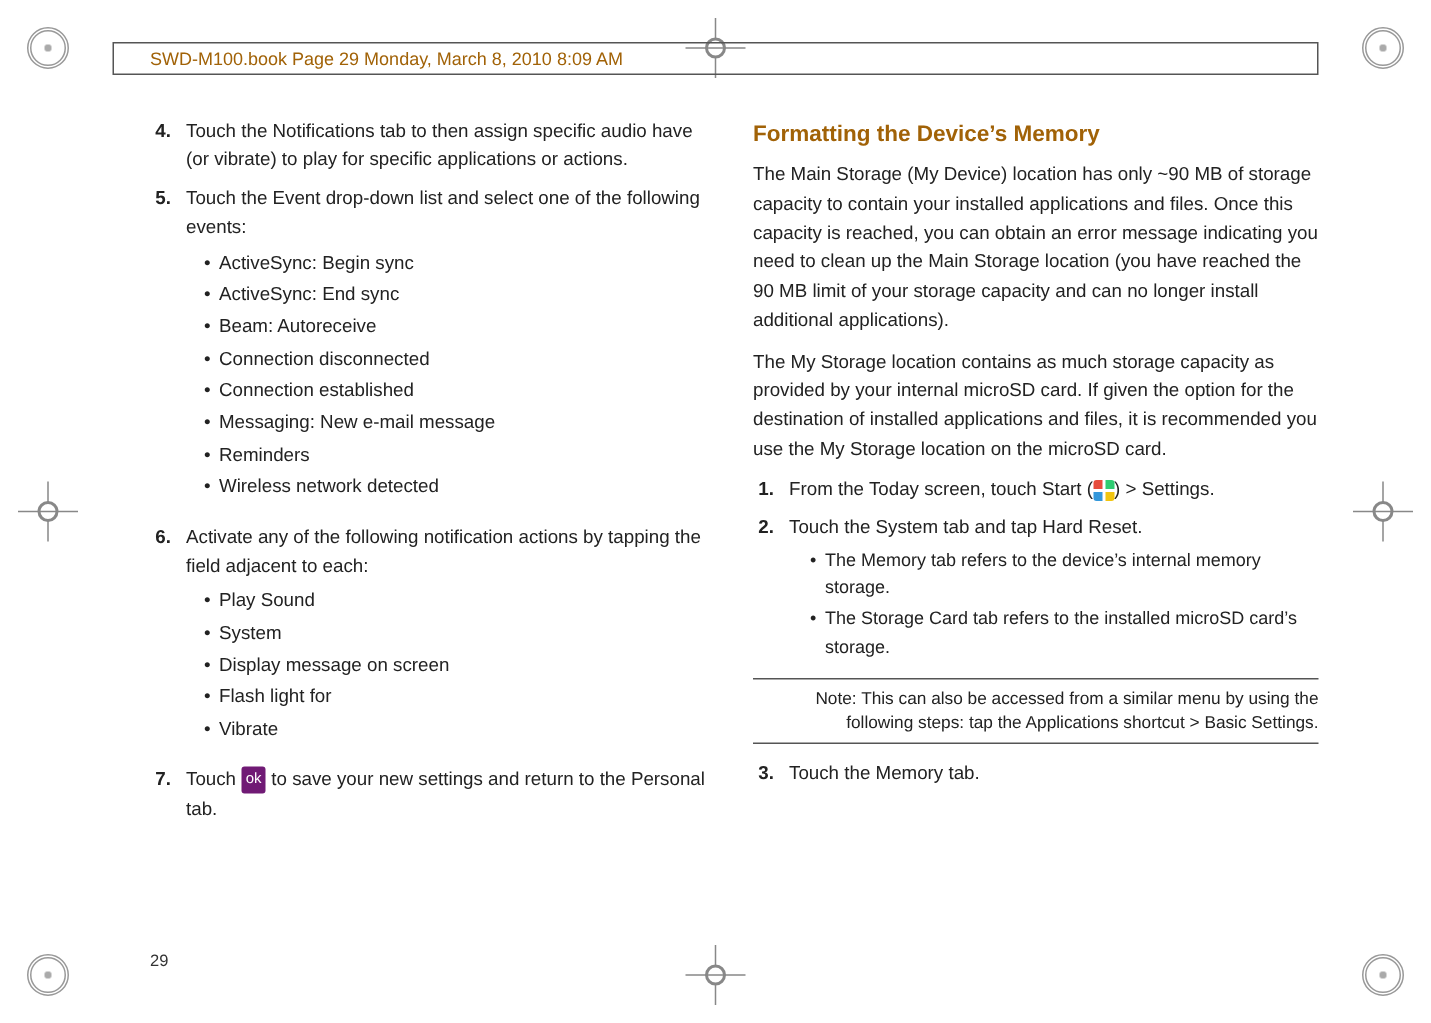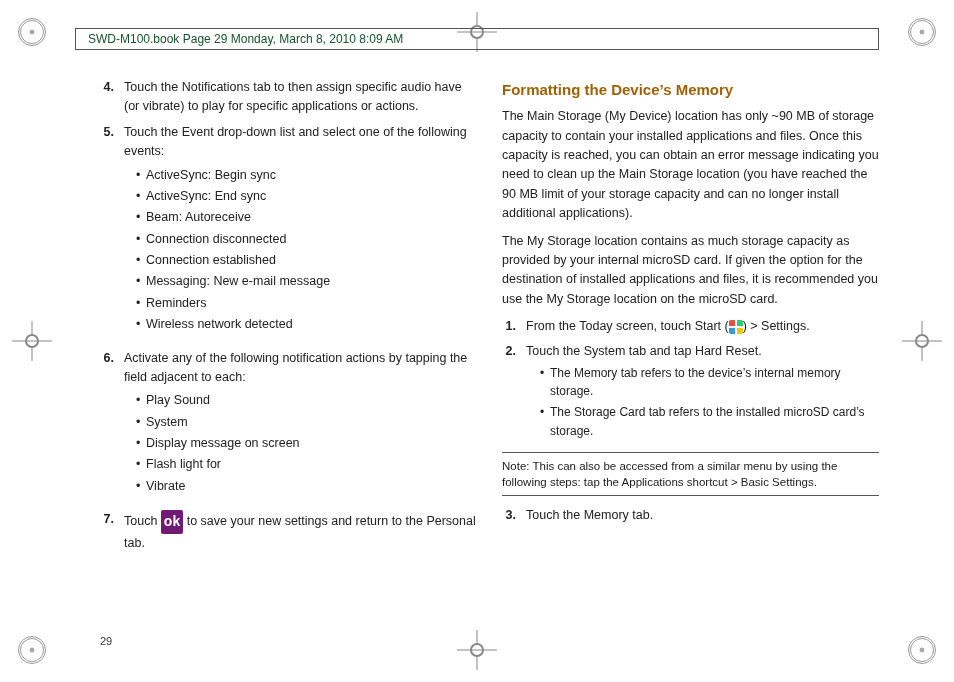--- a/index.html
+++ b/index.html
@@ -33,22 +33,22 @@
     position: absolute; width: 14px; height: 14px; border: 2px solid #888; border-radius: 50%;
     top: 50%; left: 50%; transform: translate(-50%,-50%); background: #fff;
   }
   .cm-top { top: 12px; left: 50%; transform: translateX(-50%); }
   .cm-bot { bottom: 12px; left: 50%; transform: translateX(-50%); }
   .cm-left { left: 12px; top: 50%; transform: translateY(-50%); }
   .cm-right { right: 12px; top: 50%; transform: translateY(-50%); }
 
   .header-line {
     position: absolute; top: 28px; left: 75px; right: 75px;
-    border: 1px solid #555; padding: 3px 12px; font-size: 12px;
-    color: #14532d;
+    border: 1px solid #555; padding: 3px 24px; font-size: 12px;
+    color: #a16207;
   }
   .page {
     position: absolute; top: 78px; left: 100px; right: 75px; bottom: 60px;
     display: flex; gap: 25px;
     font-size: 12.5px; line-height: 1.55;
     color: #222;
   }
   .col { flex: 1; }
   .step { display: flex; margin-bottom: 6px; }
   .step-num { width: 24px; flex-shrink: 0; text-align: right; padding-right: 10px; font-weight: bold; }
@@ -57,37 +57,37 @@
   .bullet { display: flex; margin: 2px 0; }
   .bullet .dot { width: 10px; flex-shrink: 0; }
   .bullet .txt { flex: 1; }
   .bold { font-weight: normal; }
   .heading {
     color: #a16207; font-weight: bold; font-size: 15px; margin-bottom: 6px;
   }
   .para { margin-bottom: 8px; }
   .ok-btn {
     display: inline-block; background: #701a75; color: #fff;
-    font-size: 14px; font-weight: bold; padding: 1px 3px; border-radius: 2px;
+    font-size: 10px; font-weight: normal; padding: 1px 3px; border-radius: 2px;
     vertical-align: middle;
   }
   .start-icon {
     display: inline-block; width: 14px; height: 14px; vertical-align: middle;
     position: relative;
   }
   .start-icon span {
     position: absolute; width: 6px; height: 6px;
   }
   .si1 { background: #e74c3c; top: 0; left: 0; border-top-left-radius: 2px;}
   .si2 { background: #2ecc71; top: 0; right: 0; border-top-right-radius: 2px;}
   .si3 { background: #3498db; bottom: 0; left: 0; border-bottom-left-radius: 2px;}
   .si4 { background: #f1c40f; bottom: 0; right: 0; border-bottom-right-radius: 2px;}
   .note-block {
     border-top: 1px solid #555; border-bottom: 1px solid #555;
-    padding: 5px 0; margin: 10px 0; font-size: 11.5px; line-height: 1.4;
+    padding: 5px 0; margin: 10px 0; font-size: 11.5px; line-height: 1.4; text-align: right;
   }
   .page-number { position: absolute; bottom: 35px; left: 100px; font-size: 11px; color: #333; }
   .sub-bullets { margin-left: 14px; }
   .sub-bullet { display:flex; margin: 2px 0; font-size: 12px; }
   .sub-bullet .dot { width: 10px; flex-shrink:0; }
   .sub-bullet .txt { flex:1; }
 </style>
 </head>
 <body>
 

